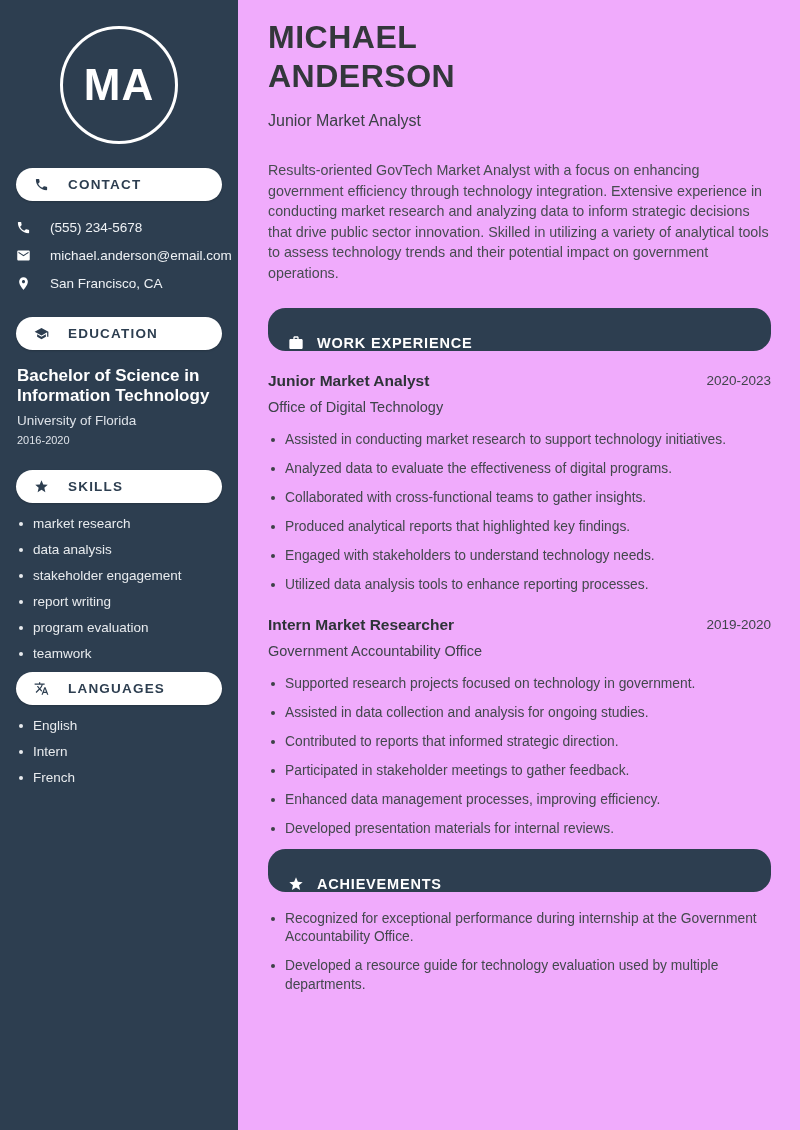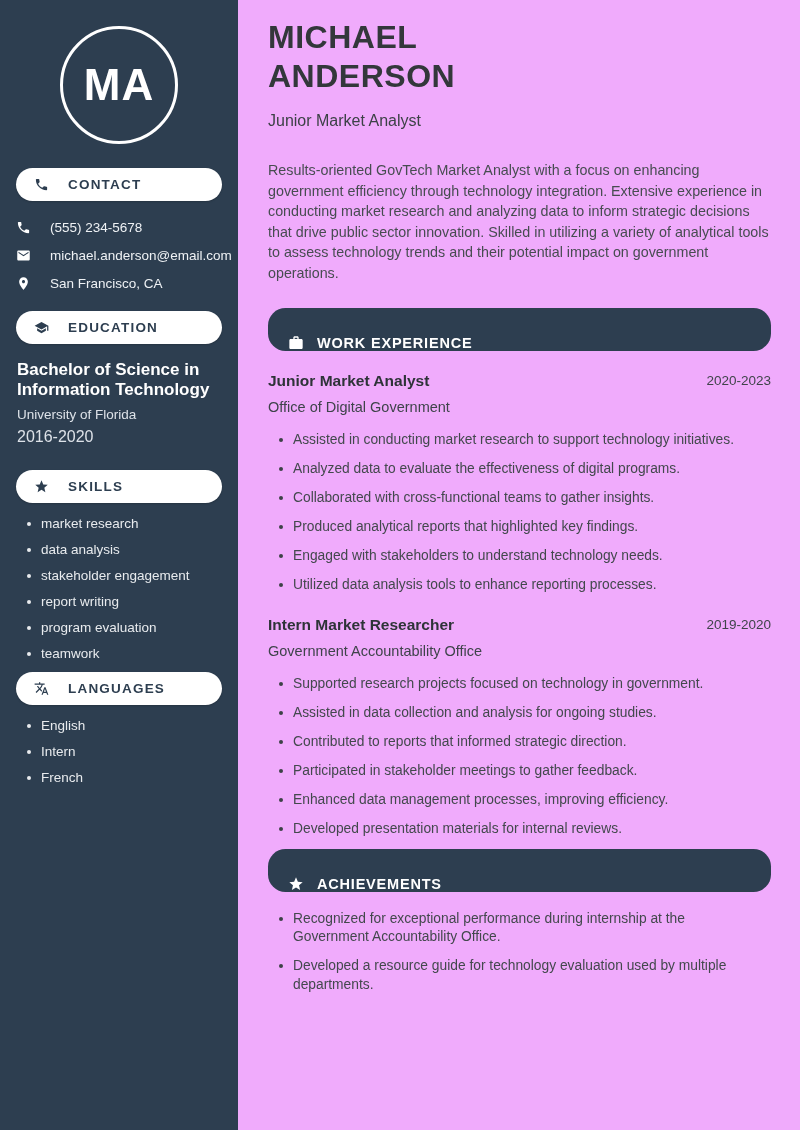--- a/index.html
+++ b/index.html
@@ -32,48 +32,48 @@
   .side-pill {
     background: #ffffff; color: #2d3e50;
     height: 33px; border-radius: 17px;
     display: flex; align-items: center; gap: 19px;
     padding: 0 12px 0 18px;
     font-size: 13.5px; font-weight: bold; letter-spacing: 1.2px;
     box-shadow: 0 1px 2px rgba(0,0,0,0.18);
   }
   .side-pill svg { width: 15px; height: 15px; flex-shrink: 0; }
   .pill-contact   { margin-top: 24px; }
-  .pill-education { margin-top: 14px; }
+  .pill-education { margin-top: 20px; }
   .pill-skills    { margin-top: 24px; }
   .pill-languages { margin-top: 11px; }
 
   .contact-list { margin-top: 12px; }
   .contact-row {
     display: flex; align-items: center; gap: 19px;
     height: 28px;
     font-size: 13.5px; color: #eef1f4;
   }
   .contact-row svg { width: 15px; height: 15px; flex-shrink: 0; fill: #ffffff; }
 
   .edu-block { margin-top: 16px; padding-left: 1px; }
   .edu-degree { font-size: 17px; font-weight: bold; line-height: 20px; color: #ffffff; }
   .edu-school { font-size: 13.5px; color: #dde2e8; margin-top: 7px; }
-  .edu-years  { font-size: 16px; color: #dde2e8; margin-top: 6px; }
+  .edu-years  { font-size: 11px; color: #dde2e8; margin-top: 6px; }
 
   .side-list { margin-top: 13px; }
   .side-list li {
     list-style: none; position: relative;
     padding-left: 17px; margin-bottom: 11px;
     font-size: 13.5px; color: #e8ebee;
   }
   .side-list li::before {
     content: ""; position: absolute; left: 3px; top: 6px;
     width: 4px; height: 4px; border-radius: 50%; background: #e8ebee;
   }
-  ul { margin: 8px; padding: 0; }
+  ul { margin: 0; padding: 0; }
 
   
   .main {
     flex: 1;
     padding: 18px 29px 0 30px;
   }
   .name {
     margin: 0;
     font-size: 32px; line-height: 39px; font-weight: bold;
     letter-spacing: 0.5px;
@@ -212,21 +212,21 @@
           <path d="M20 6h-4V4c0-1.11-.89-2-2-2h-4c-1.11 0-2 .89-2 2v2H4c-1.11 0-1.99.89-1.99 2L2 19c0 1.11.89 2 2 2h16c1.11 0 2-.89 2-2V8c0-1.11-.89-2-2-2zm-6 0h-4V4h4v2z"></path>
         </svg>
       <span>WORK EXPERIENCE</span>
     </div>
 
     <div class="job">
       <div class="job-head">
         <span class="job-title">Junior Market Analyst</span>
         <span class="job-dates">2020-2023</span>
       </div>
-      <div class="job-company">Office of Digital Government</div>
+      <div class="job-company">Office of Digital Technology</div>
       <ul class="bullets">
         <li>Assisted in conducting market research to support technology initiatives.</li>
         <li>Analyzed data to evaluate the effectiveness of digital programs.</li>
         <li>Collaborated with cross-functional teams to gather insights.</li>
         <li>Produced analytical reports that highlighted key findings.</li>
         <li>Engaged with stakeholders to understand technology needs.</li>
         <li>Utilized data analysis tools to enhance reporting processes.</li>
       </ul>
     </div>
 

